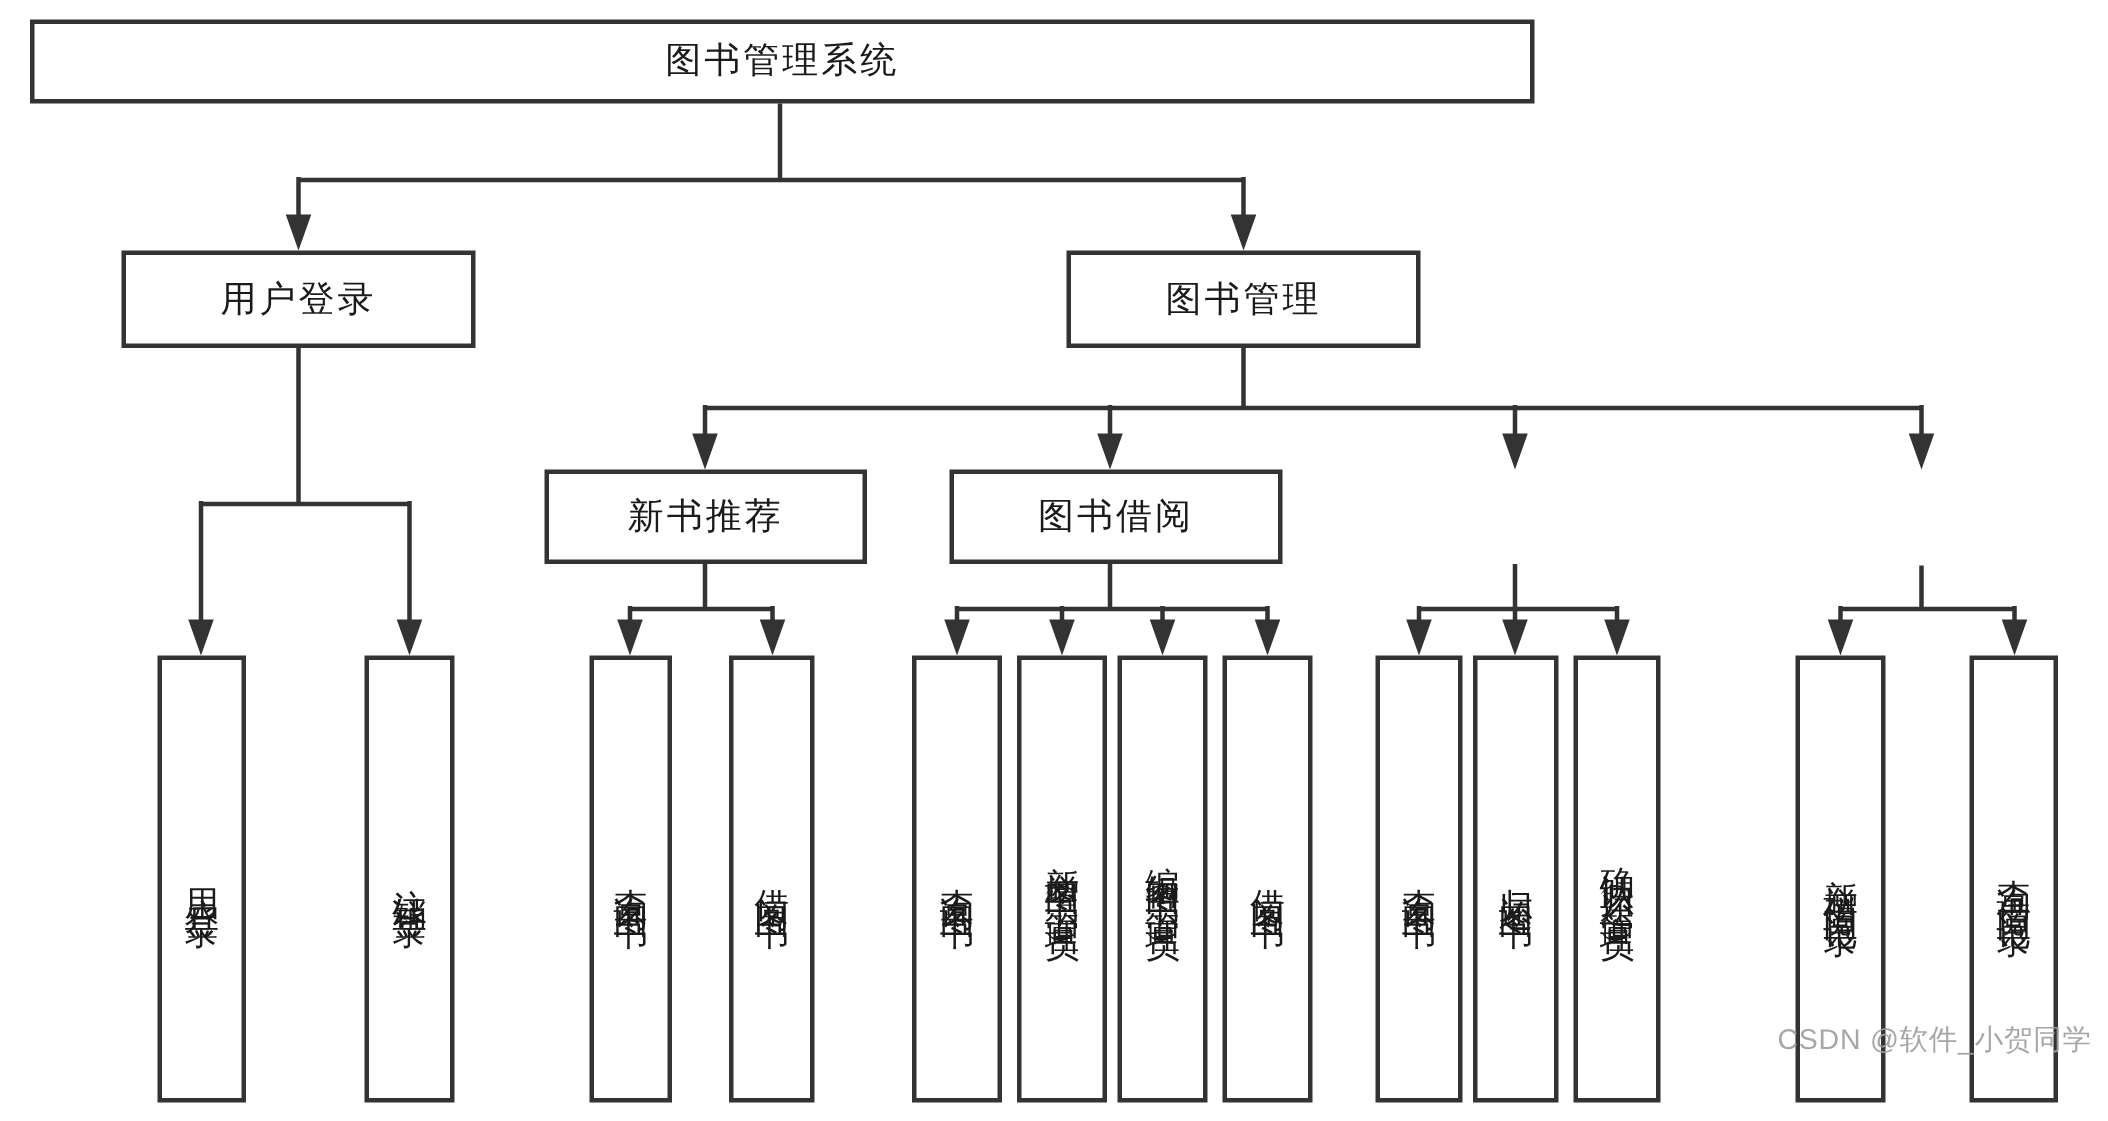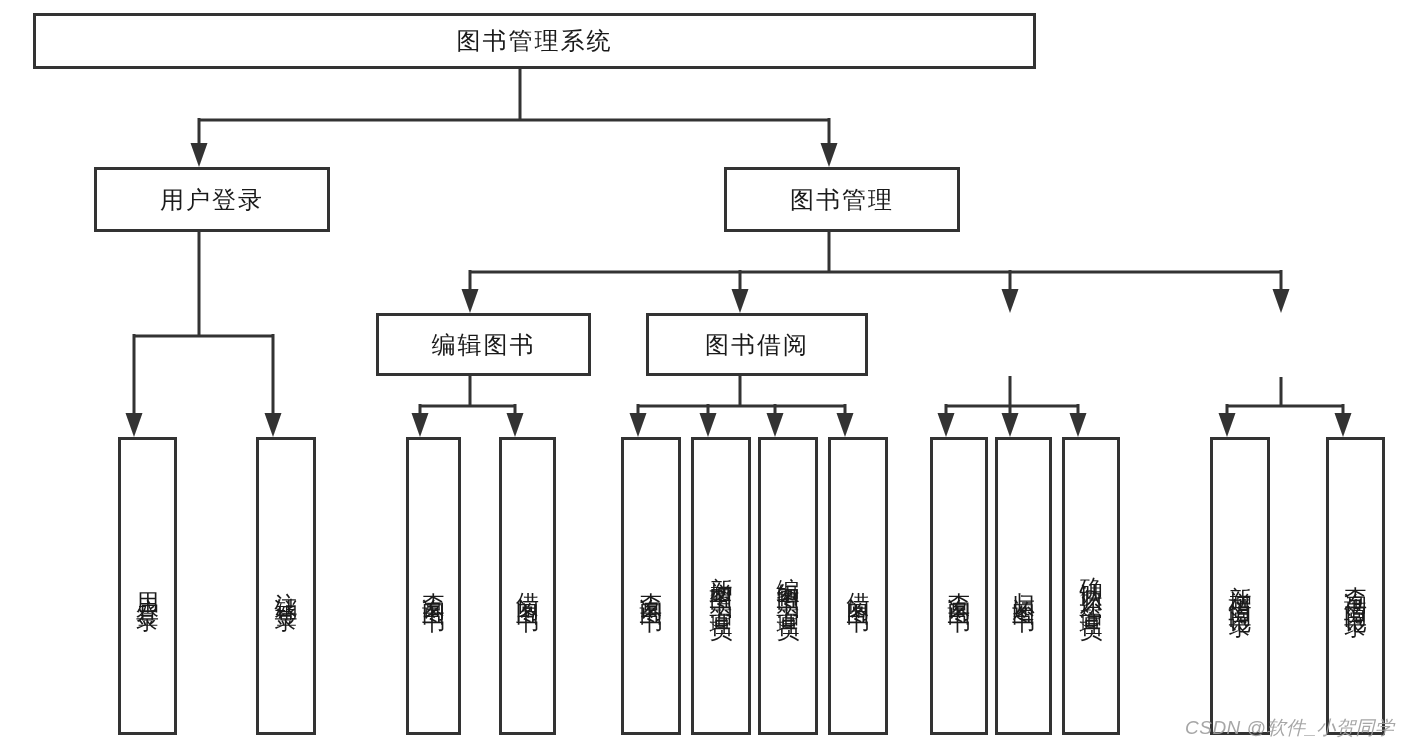--- a/index.html
+++ b/index.html
@@ -24,39 +24,37 @@
     border: 3px solid #333333;
     display: flex;
     align-items: center;
     justify-content: center;
     color: #1a1a1a;
     font-size: 24px;
     letter-spacing: 2px;
     z-index: 2;
     text-align: center;
     line-height: 1;
-    margin-left: 13px;
   }
   .node.v span {
     writing-mode: vertical-rl;
     text-orientation: mixed;
     font-size: 23px;
     letter-spacing: 6px;
     line-height: 1;
   }
   .watermark {
     position: absolute;
     left: 1185px;
-    top: 715px;
+    top: 680px;
     font-size: 19px;
     letter-spacing: 0.5px;
     color: rgba(158,158,158,0.92);
     z-index: 3;
     white-space: nowrap;
-    font-style: italic;
   }
 </style>
 </head>
 <body>
 
 <div id="canvas">
 
   <svg id="connectors" viewBox="0 0 1405 747" xmlns="http://www.w3.org/2000/svg">
     <g stroke="#333333" stroke-width="3" fill="none">
 
@@ -102,21 +100,21 @@
   </div>
 
   <div class="node" style="left:81px;top:167px;width:236px;height:65px">
     <span>用户登录</span>
   </div>
   <div class="node" style="left:711px;top:167px;width:236px;height:65px">
     <span>图书管理</span>
   </div>
 
   <div class="node" style="left:363px;top:313px;width:215px;height:63px">
-    <span>编辑图书</span>
+    <span>新书推荐</span>
   </div>
   <div class="node" style="left:633px;top:313px;width:222px;height:63px">
     <span>图书借阅</span>
   </div>
 
   <div class="node v" style="left:105px;top:437px;width:59px;height:298px">
     <span>用户登录</span>
   </div>
   <div class="node v" style="left:243px;top:437px;width:60px;height:298px">
     <span>注销登录</span>

